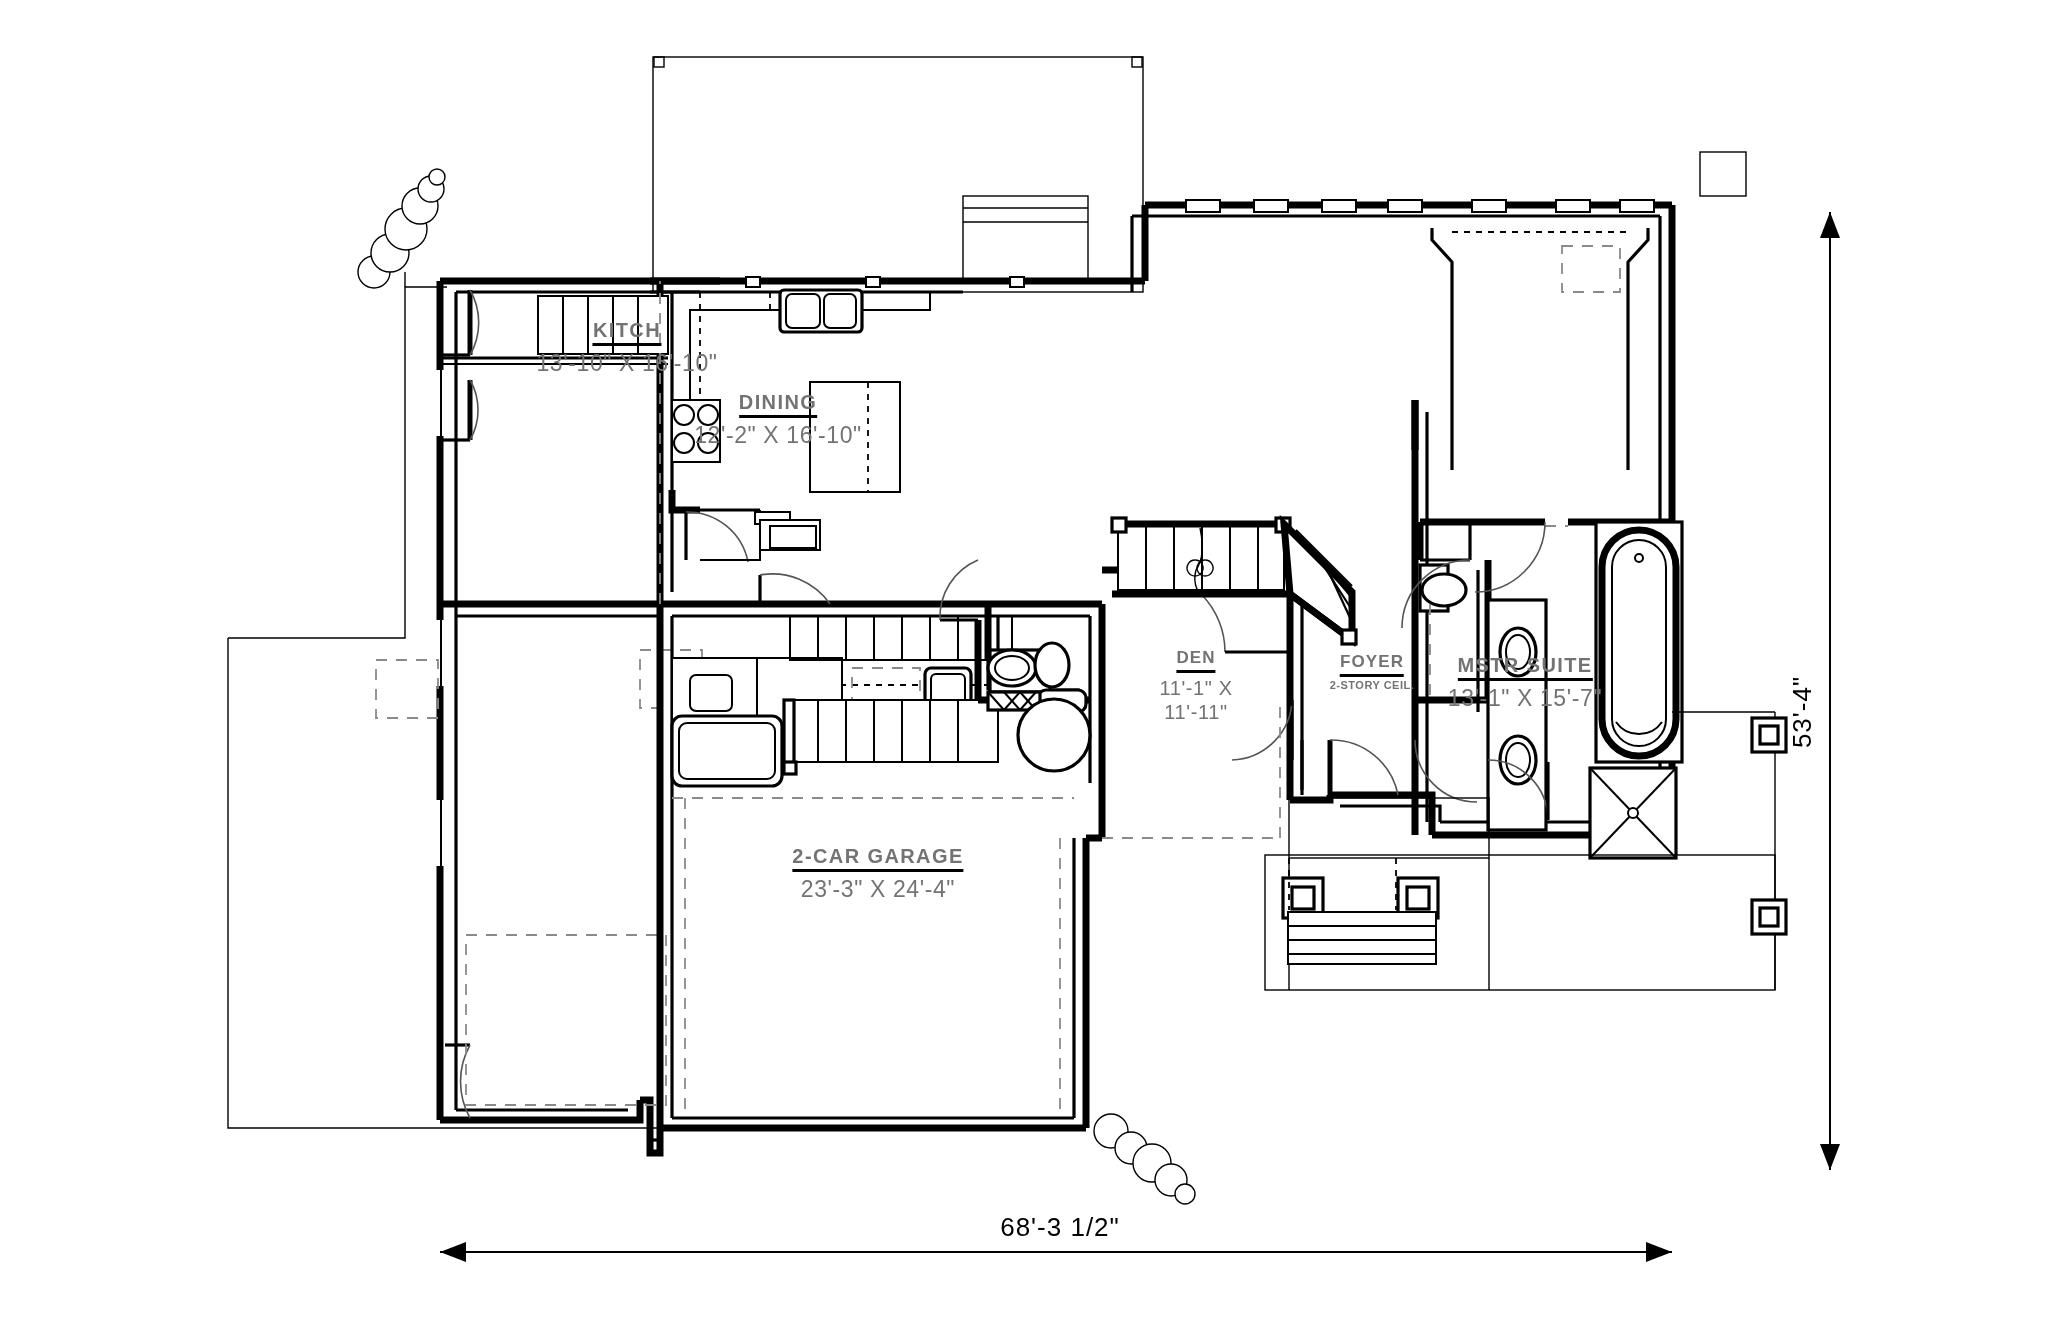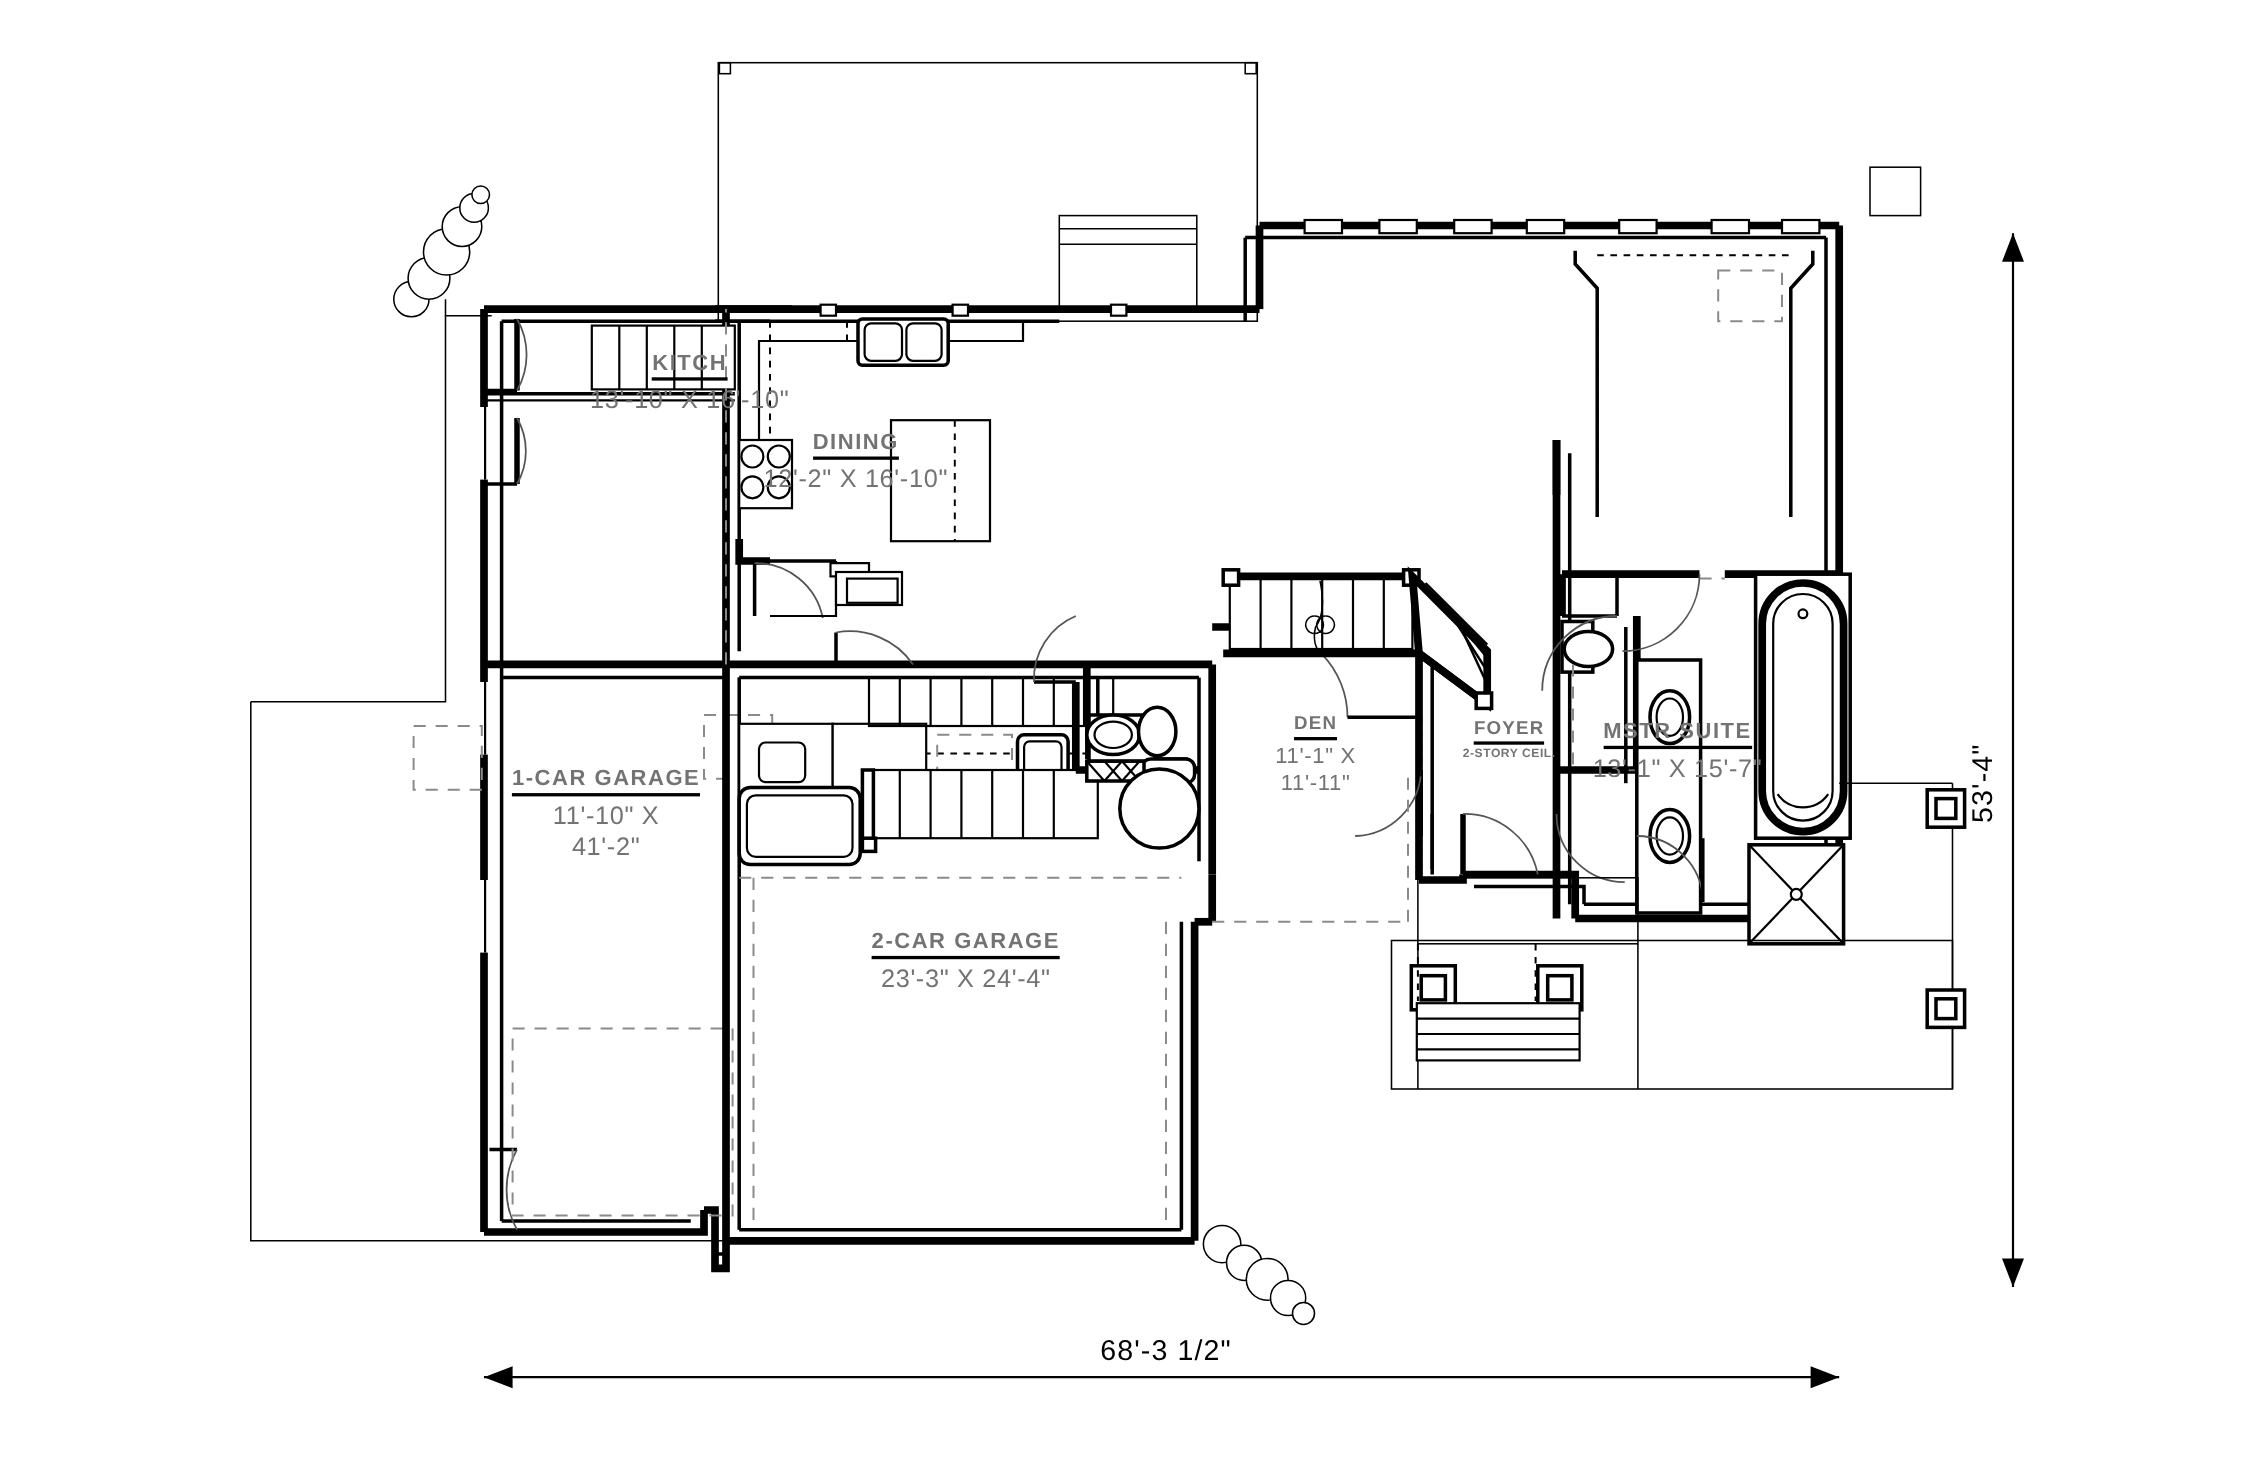--- a/index.html
+++ b/index.html
@@ -577,25 +577,20 @@
     <span class="room-name">DEN</span>
     <span class="dims">11'-1" X</span>
     <span class="dims-2">11'-11"</span>
   </div>
 
   <div class="lbl small" style="left:1372px; top:652px;">
     <span class="room-name">FOYER</span>
     <span class="sub-note">2-STORY CEIL.</span>
   </div>
 
-  <div class="lbl" style="left:551px; top:696px;">
-    <span class="room-name">1-CAR GARAGE</span>
-    <span class="dims">11'-10" X</span>
-    <span class="dims-2">41'-2"</span>
-  </div>
 
   <div class="lbl" style="left:878px; top:844px;text-align:center;">
     <span class="room-name">2-CAR GARAGE</span>
     <span class="dims">23'-3" X 24'-4"</span>
   </div>
 
   <div class="dim-text" style="left:1060px; top:1212px;">68'-3 1/2"</div>
 
   <div class="dim-text vert" style="left:1802px; top:712px;">53'-4"</div>
 

